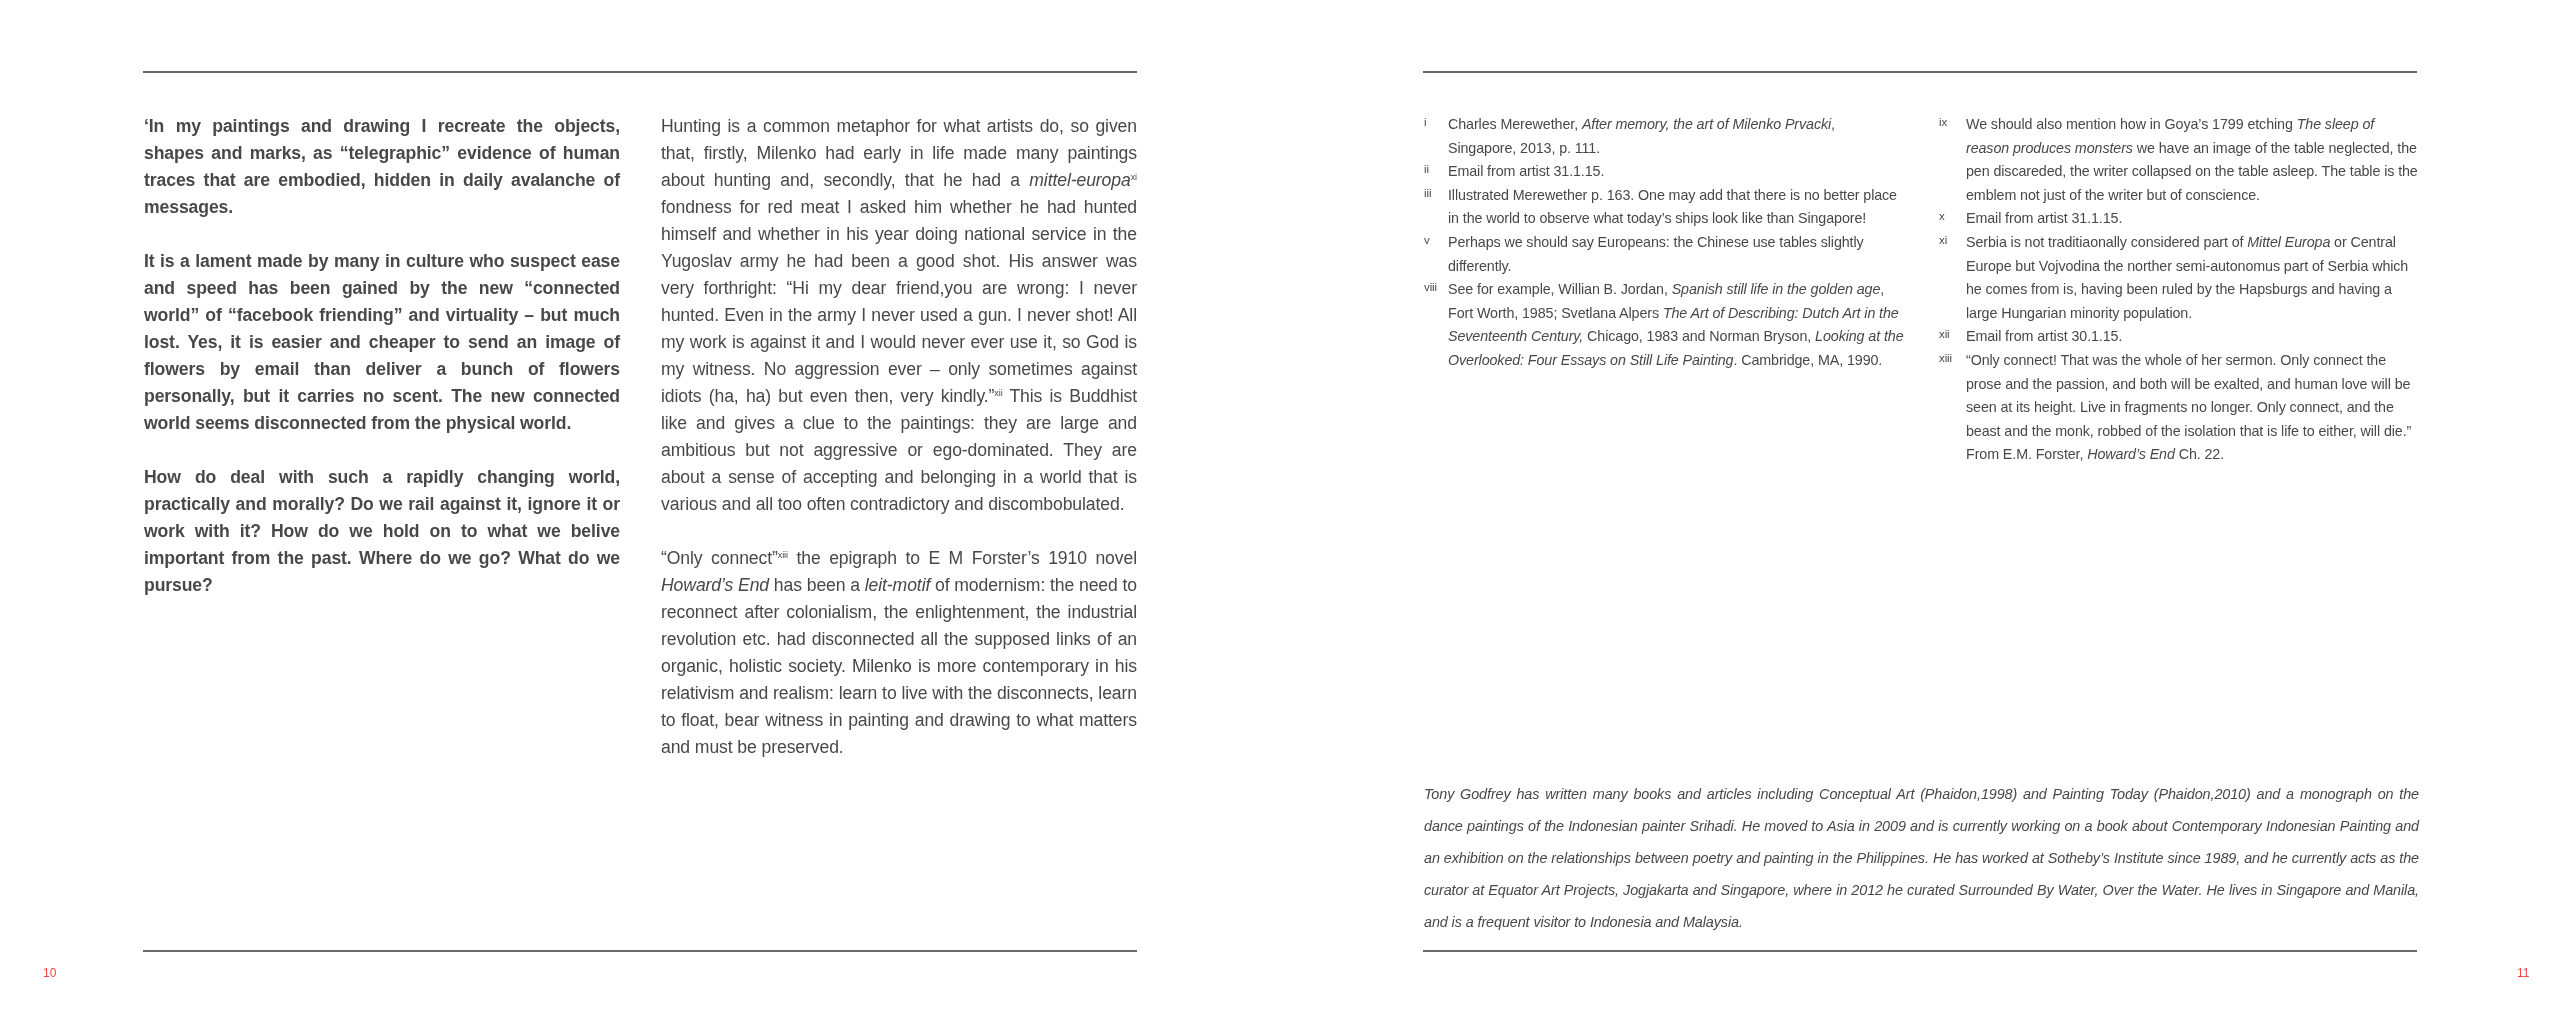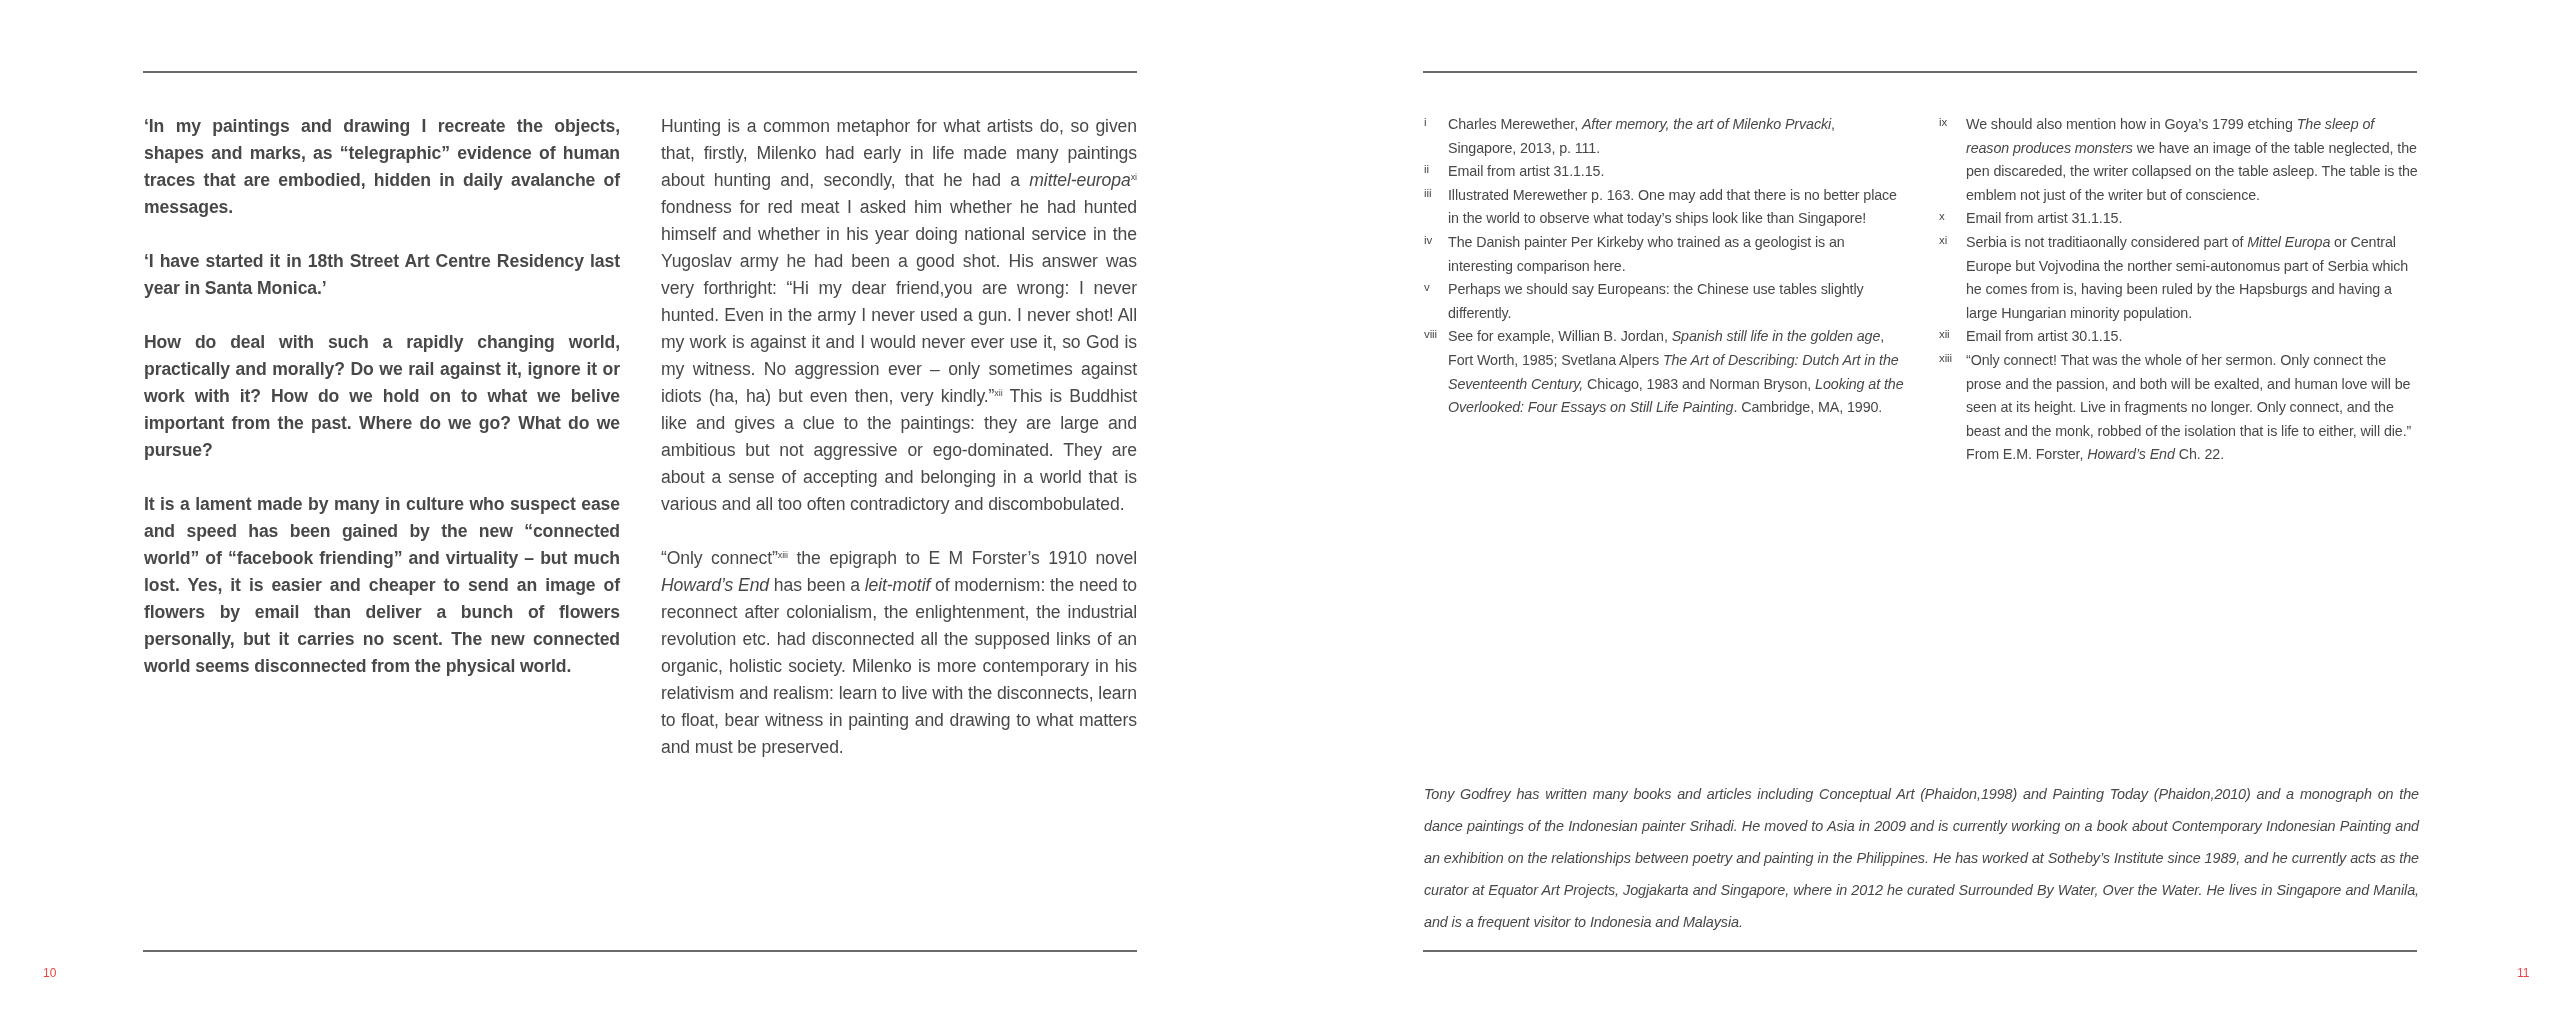--- a/index.html
+++ b/index.html
@@ -21,39 +21,37 @@
 </style>
 </head>
 <body>
 
 <div class="rule" style="left:143px; top:71px; width:994px;"></div>
 <div class="rule" style="left:143px; top:950px; width:994px;"></div>
 <div class="pagenum" style="left:43px;">10</div>
 
 <div class="col" style="left:144px; top:113px; width:476px;font-weight:bold;">
   <p>‘In my paintings and drawing I recreate the objects, shapes and marks, as “telegraphic” evidence of human traces that are embodied, hidden in daily avalanche of messages.</p>
-  <p>‘I have started it in 18th Street Art Centre Residency last year in Santa Monica.’</p>
+  <p>It is a lament made by many in culture who suspect ease and speed has been gained by the new “connected world” of “facebook friending” and virtuality – but much lost. Yes, it is easier and cheaper to send an image of flowers by email than deliver a bunch of flowers personally, but it carries no scent. The new connected world seems disconnected from the physical world.</p>
   <p>How do deal with such a rapidly changing world, practically and morally? Do we rail against it, ignore it or work with it? How do we hold on to what we belive important from the past. Where do we go? What do we pursue?</p>
-  <p>It is a lament made by many in culture who suspect ease and speed has been gained by the new “connected world” of “facebook friending” and virtuality – but much lost. Yes, it is easier and cheaper to send an image of flowers by email than deliver a bunch of flowers personally, but it carries no scent. The new connected world seems disconnected from the physical world.</p>
 </div>
 
 <div class="col" style="left:661px; top:113px; width:476px;">
   <p><span>Hunting is a common metaphor for what artists do, so given that, firstly, Milenko had early in life made many paintings about hunting and, secondly, that he had a </span><i>mittel-europa</i><sup class="fn">xi</sup><span> fondness for red meat I asked him whether he had hunted himself and whether in his year doing national service in the Yugoslav army he had been a good shot. His answer was very forthright: “Hi my dear friend,you are wrong: I never hunted. Even in the army I never used a gun. I never shot! All my work is against it and I would never ever use it, so God is my witness. No  aggression ever – only sometimes against idiots (ha, ha) but even then, very kindly.”</span><sup class="fn">xii</sup><span> This is Buddhist like and gives a clue to the paintings: they are large and ambitious but not aggressive or ego-dominated. They are about a sense of accepting and belonging in a world that is various and all too often contradictory and discombobulated.</span></p>
   <p><span>“Only connect”</span><sup class="fn">xiii</sup><span> the epigraph to E M Forster’s 1910 novel </span><i>Howard’s End</i><span> has been a </span><i>leit-motif</i><span> of modernism: the need to reconnect after colonialism, the enlightenment, the industrial revolution etc. had disconnected all the supposed links of an organic, holistic society. Milenko is more contemporary in his relativism and realism: learn to live with the disconnects, learn to float, bear witness in painting and drawing to what matters and must be preserved.</span></p>
 </div>
 
 <div class="rule" style="left:1423px; top:71px; width:994px;"></div>
 <div class="rule" style="left:1423px; top:950px; width:994px;"></div>
 <div class="pagenum" style="left:2505px;margin-left:12px;">11</div>
 
 <div class="notes" id="notes1" style="left:1424px; top:113px; width:480px;">
     <div class="note"><span class="mk">i</span><span>Charles Merewether, </span><i>After memory, the art of Milenko Prvacki</i><span>, Singapore, 2013, p. 111.</span></div>
     <div class="note"><span class="mk">ii</span><span>Email from artist 31.1.15.</span></div>
     <div class="note"><span class="mk">iii</span><span>Illustrated Merewether p. 163. One may add that there is no better place in the world to observe what today’s ships look like than Singapore!</span></div>
-    <div class="note"><span class="mk">iv</span><span>The Danish painter Per Kirkeby who trained as a geologist is an interesting comparison here.</span></div>
     <div class="note"><span class="mk">v</span><span>Perhaps we should say Europeans: the Chinese use tables slightly differently.</span></div>
     <div class="note"><span class="mk">viii</span><span>See for example, Willian B. Jordan, </span><i>Spanish still life in the golden age</i><span>, Fort Worth, 1985; Svetlana Alpers </span><i>The Art of Describing: Dutch Art in the Seventeenth Century,</i><span> Chicago, 1983 and Norman Bryson, </span><i>Looking at the Overlooked: Four Essays on Still Life Painting</i><span>. Cambridge, MA, 1990.</span></div>
   </div>
 <div class="notes notes2" id="notes2" style="left:1939px; top:113px; width:480px;">
     <div class="note"><span class="mk">ix</span><span>We should also mention how in Goya’s 1799 etching </span><i>The sleep of reason produces monsters</i><span> we have an image of the table neglected, the pen discareded, the writer collapsed on the table asleep. The table is the emblem not just of the writer but of conscience.</span></div>
     <div class="note"><span class="mk">x</span><span>Email from artist 31.1.15.</span></div>
     <div class="note"><span class="mk">xi</span><span>Serbia is not traditiaonally considered part of </span><i>Mittel Europa</i><span> or Central Europe but Vojvodina the norther semi-autonomus part of Serbia which he comes from is, having been ruled by the Hapsburgs and having a large Hungarian minority population.</span></div>
     <div class="note"><span class="mk">xii</span><span>Email from artist 30.1.15.</span></div>
     <div class="note"><span class="mk">xiii</span><span>“Only connect! That was the whole of her sermon. Only connect the prose and the passion, and both will be exalted, and human love will be seen at its height. Live in fragments no longer. Only connect, and the beast and the monk, robbed of the isolation that is life to either, will die.” From E.M. Forster, </span><i>Howard’s End</i><span> Ch. 22.</span></div>
   </div>

